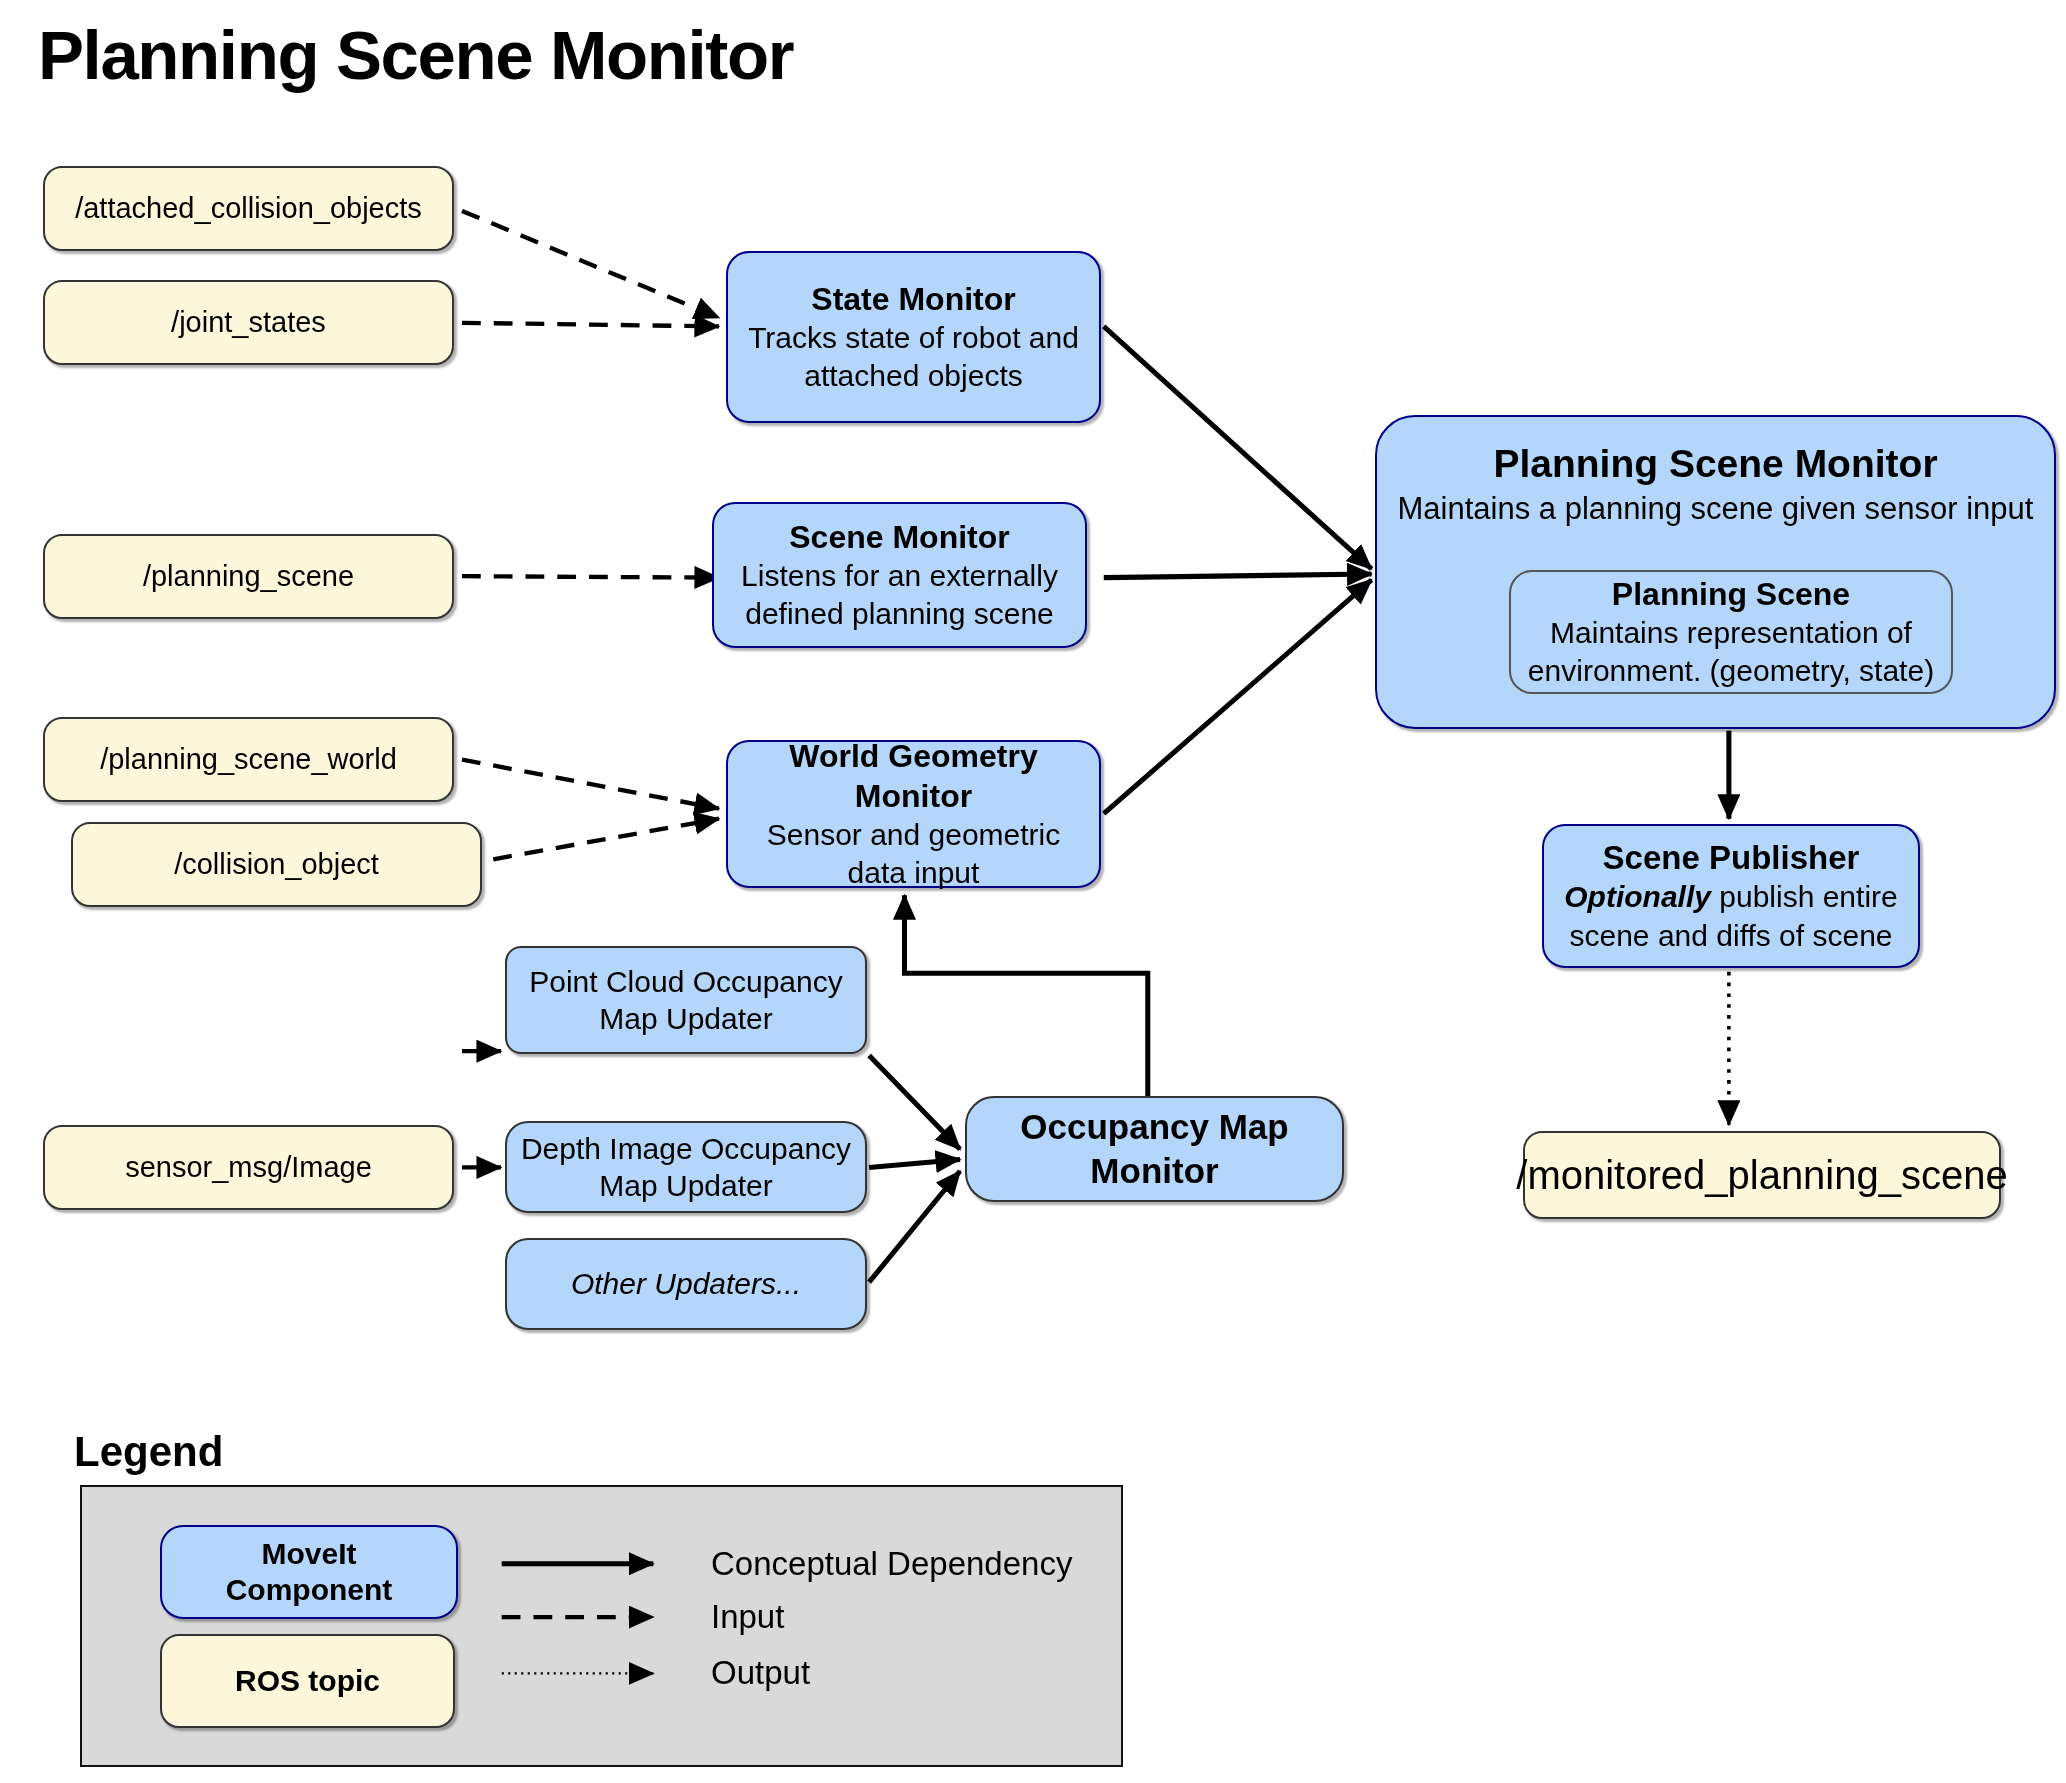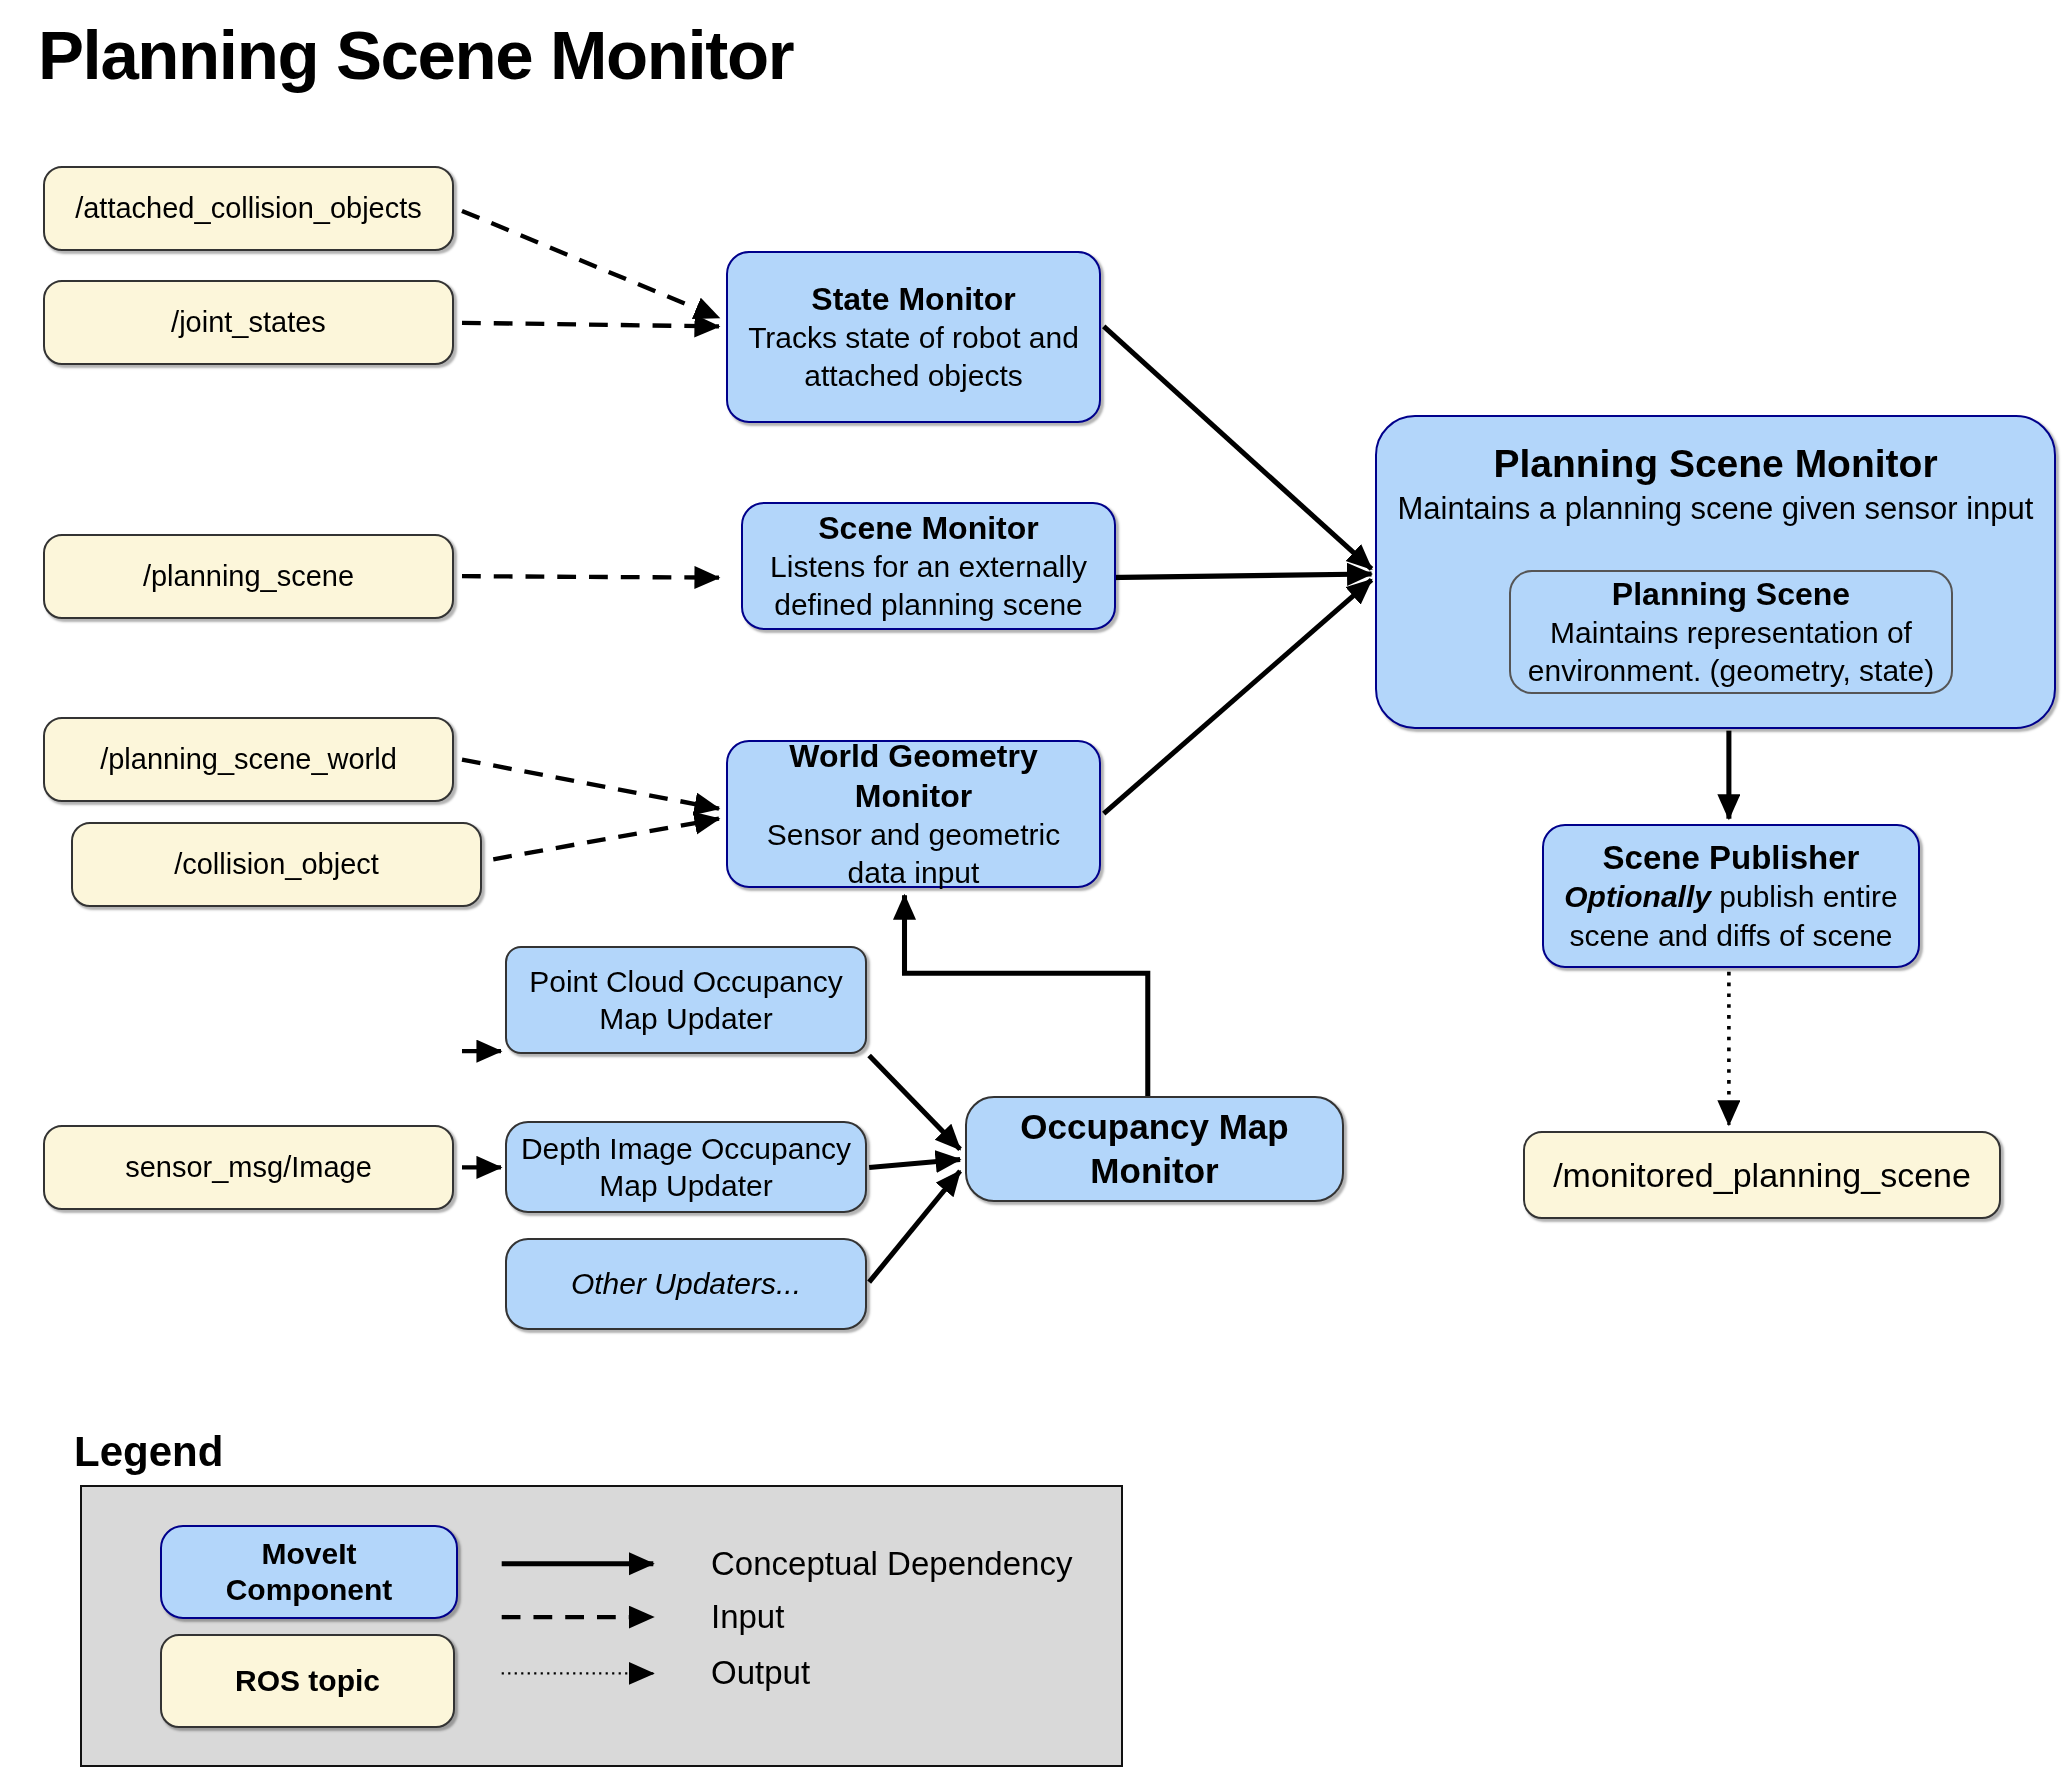--- a/index.html
+++ b/index.html
@@ -34,21 +34,21 @@
 
   [data-name="node-attached-collision-objects"] { left:43px;  top:166px;  width:411px; height:85px; }
   [data-name="node-joint-states"]               { left:43px;  top:280px;  width:411px; height:85px; }
   [data-name="node-planning-scene-topic"]       { left:43px;  top:534px;  width:411px; height:85px; }
   [data-name="node-planning-scene-world"]       { left:43px;  top:717px;  width:411px; height:85px; }
   [data-name="node-collision-object"]           { left:43px;  top:822px; width:411px; height:85px;margin-left:28px; }
   [data-name="node-pointcloud2"]                { left:43px;  top:1009px; width:411px; height:85px; }
   [data-name="node-sensor-image"]               { left:43px;  top:1125px; width:411px; height:85px; }
 
   [data-name="node-state-monitor"]          { left:726px; top:251px;  width:375px; height:172px; }
-  [data-name="node-scene-monitor"]          { left:741px; top:502px;  width:375px; height:128px; }
+  [data-name="node-scene-monitor"]          { left:712px; top:502px;  width:375px; height:146px; }
   [data-name="node-world-geometry-monitor"] { left:726px; top:740px; width:375px; height:148px; }
 
   [data-name="node-point-cloud-updater"] { left:505px; top:946px; width:362px; height:108px;border-radius:16px; }
   [data-name="node-depth-image-updater"] { left:505px; top:1121px; width:362px; height:92px; }
   [data-name="node-other-updaters"]      { left:505px; top:1238px; width:362px; height:92px; font-style:italic; }
 
   [data-name="node-occupancy-map-monitor"] { left:965px; top:1096px; width:379px; height:106px; border-radius:29px; }
   [data-name="node-occupancy-map-monitor"] .comp-title { font-size:35px; }
 
   [data-name="node-planning-scene-monitor"] {
@@ -59,21 +59,21 @@
   [data-name="node-planning-scene-monitor"] .comp-body  { font-size:31px; }
 
   [data-name="node-planning-scene"] {
     left:1509px; top:570px; width:444px; height:124px;
     border-color:#555555; box-shadow:none; border-width:2.2px;
   }
   [data-name="node-scene-publisher"] { left:1542px; top:824px; width:378px; height:144px; }
   [data-name="node-scene-publisher"] .comp-title { font-size:33px; }
   .emph { font-weight:bold; font-style:italic; }
 
-  [data-name="node-monitored-planning-scene"] { left:1523px; top:1131px; width:478px; height:88px; font-size:34px; }
+  [data-name="node-monitored-planning-scene"] { left:1523px; top:1131px; width:478px; height:88px; font-size:40px; }
 
   [data-name="legend-heading"] {
     position:absolute; left:74px; top:1428px; font-size:42px; font-weight:bold; z-index:3;
   }
   [data-name="legend-panel"] {
     position:absolute; left:80px; top:1485px; width:1043px; height:282px;
     background:#D9D9D9; border:2.9px solid #111111; box-sizing:border-box; z-index:0;
   }
   [data-name="legend-component-box"] {
     left:160px; top:1525px; width:298px; height:94px;

